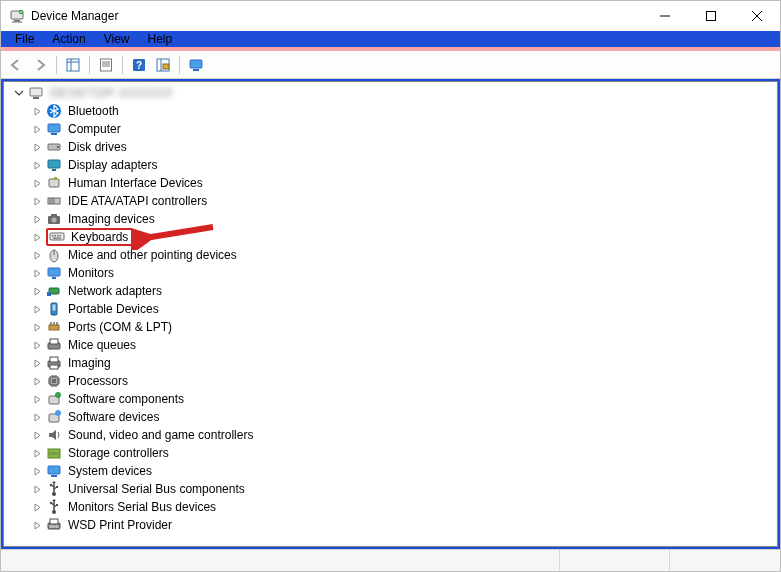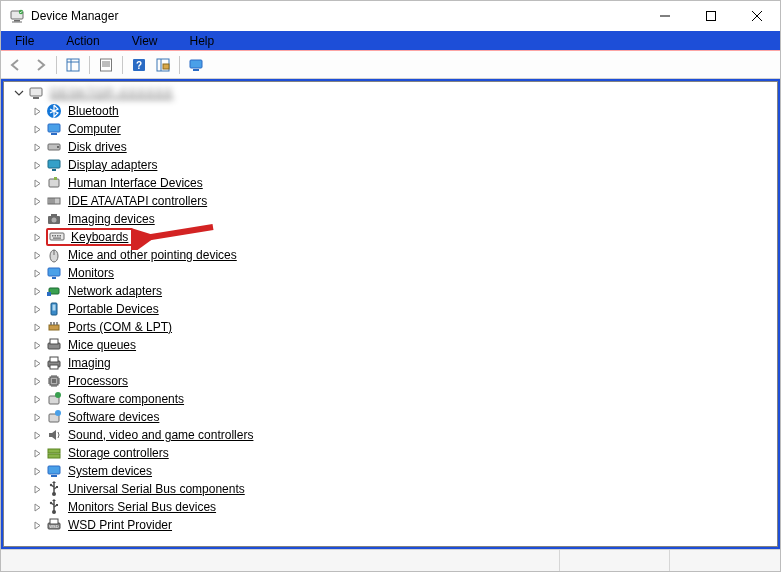--- a/index.html
+++ b/index.html
@@ -42,22 +42,22 @@
     width: 46px; height: 30px;
     display: flex; align-items: center; justify-content: center;
     font-family: "Segoe UI Symbol", sans-serif;
     font-size: 10px;
   }
   .menubar {
     height: 20px;
     display: flex;
     align-items: center;
     padding: 0 6px;
-    gap: 16px;
-    border-bottom: 1px solid #fca5a5;
+    gap: 2px;
+    border-bottom: 4px solid #fca5a5;
   }
   .menu-item {
     padding: 1px 8px;
     font-size: 12px;
   }
   .toolbar {
     height: 28px;
     display: flex;
     align-items: center;
     padding: 2px 4px;
@@ -79,21 +79,20 @@
   .tree-area {
     flex: 1;
     overflow: auto;
     border: 1px solid #828282;
     margin: 2px;
     background: #fff;
     padding: 2px 0 2px 2px;
   }
   .tree-root {
     padding-left: 2px;
-    text-decoration: underline;
   }
   .tree-row {
     display: flex;
     align-items: center;
     height: 18px;
     padding-left: 0;
     white-space: nowrap;
   }
   .tree-row.root-row { padding-left: 4px; }
   .tree-row.child-row { padding-left: 22px; }

